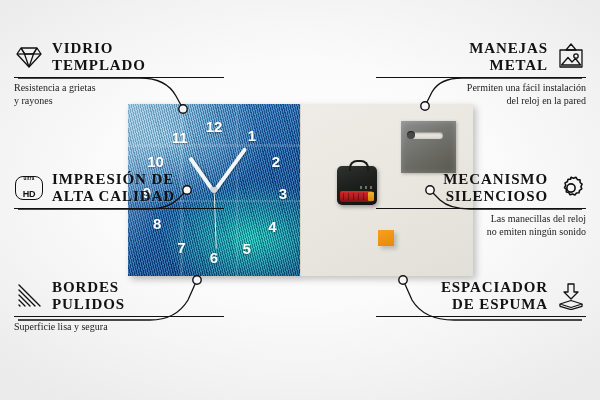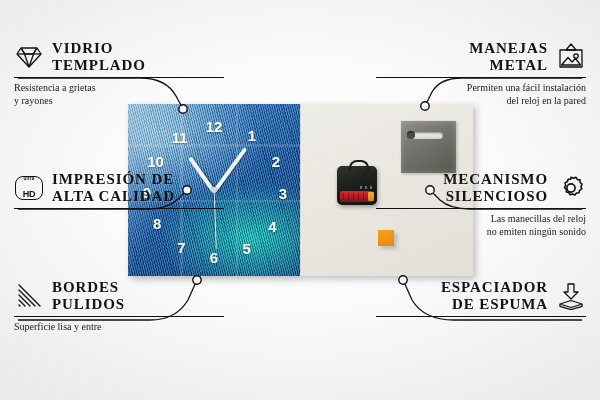--- a/index.html
+++ b/index.html
@@ -250,21 +250,21 @@
             <path d="M3,7 L19,23"></path>
             <path d="M3,12 L14,23"></path>
             <path d="M3,17 L9,23"></path>
             <path d="M3,22 L4,23"></path>
         </svg>
       </span>
       <span class="f-title">BORDES
 PULIDOS</span>
     </div>
     <div class="f-rule"></div>
-    <div class="f-desc">Superficie lisa y entre</div>
+    <div class="f-desc">Superficie lisa y segura</div>
   </div>
 
   <div class="feature right" id="f-handles">
     <div class="head">
       <span class="f-title">MANEJAS
 METAL</span>
       <span class="f-icon">
         <svg width="30" height="27" viewBox="0 0 30 27" fill="none" stroke="#111" stroke-width="1.3" stroke-linejoin="round">
           <path d="M15,1 L10,7 H20 Z"></path>
           <rect x="4" y="7" width="22" height="17"></rect>

